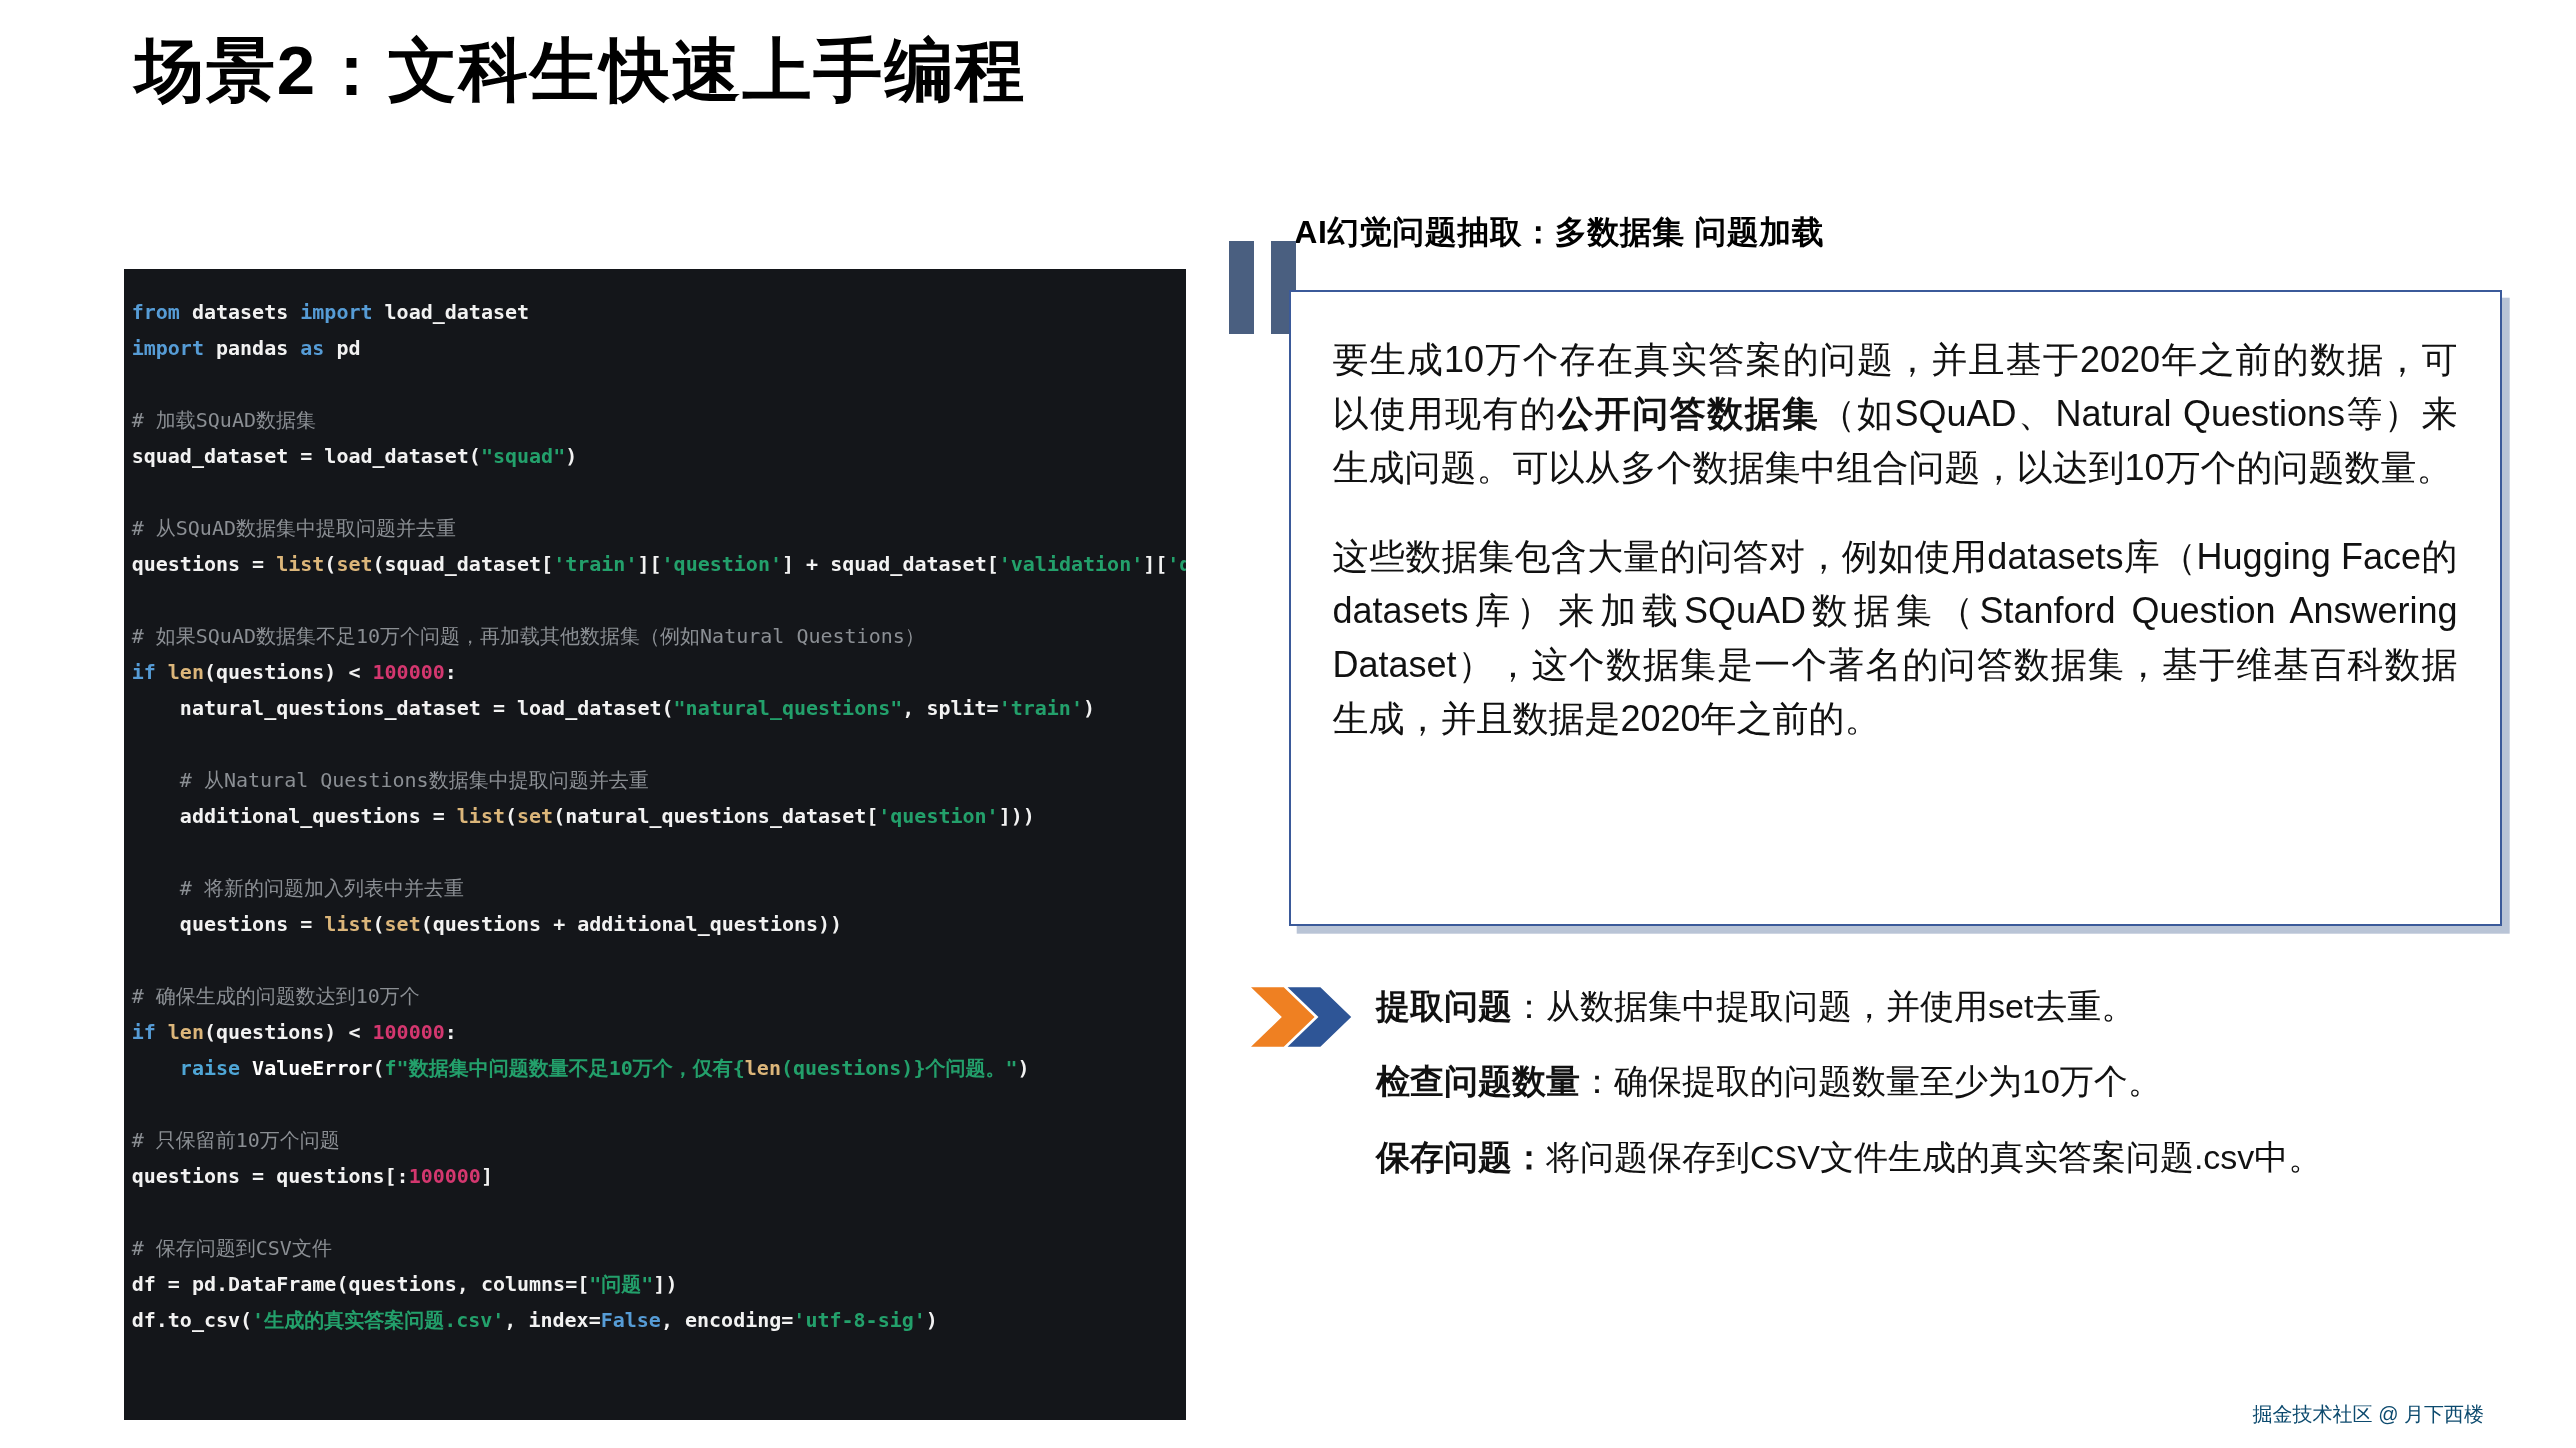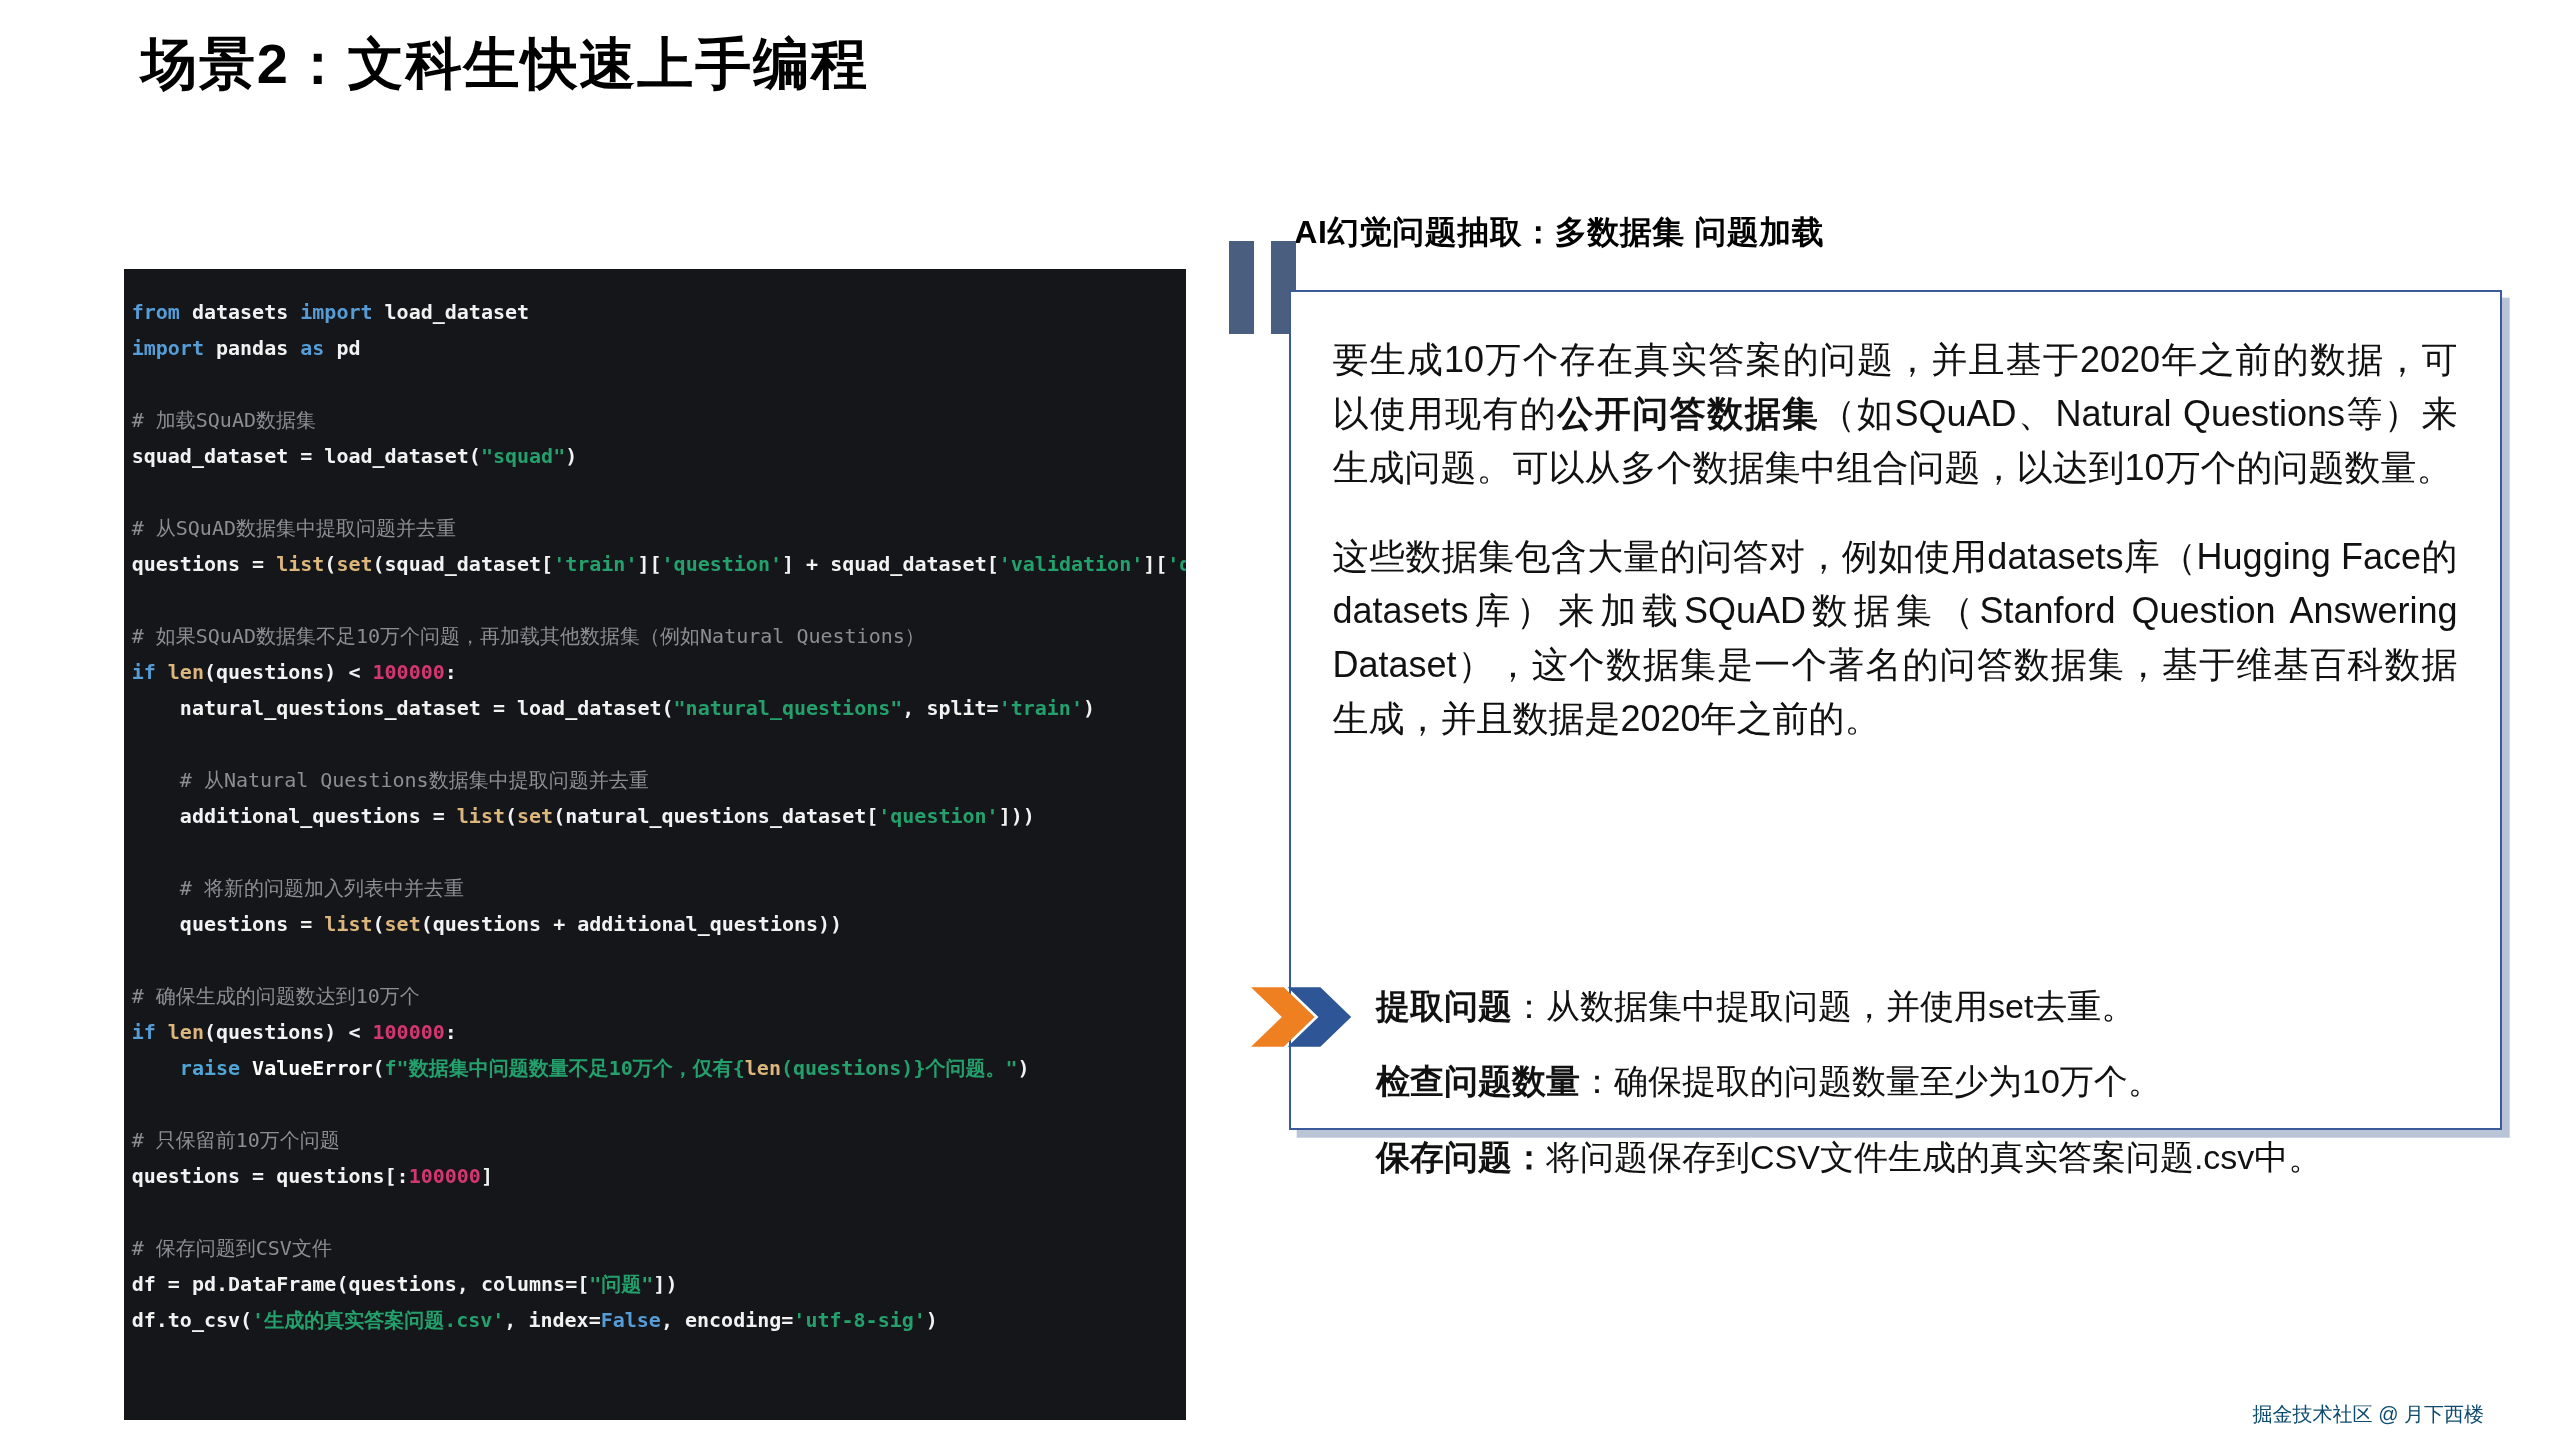--- a/index.html
+++ b/index.html
@@ -11,23 +11,23 @@
     width: 2576px;
     height: 1449px;
     position: relative;
     font-family: "Liberation Sans", "DejaVu Sans", sans-serif;
     overflow: hidden;
   }
 
   
   #slide-title {
     position: absolute;
-    left: 141px;
+    left: 135px;
     top: 33px;
-    font-size: 56px;
+    font-size: 69px;
     font-weight: 700;
     letter-spacing: 1.9px;
     color: #000000;
     white-space: nowrap;
     line-height: 1.1;
   }
 
   
   #code-panel {
     position: absolute;
@@ -96,21 +96,21 @@
   #quote-mark .q1 { left: 0;   top: 0;  height: 93px; }
   #quote-mark .q2 { left: 42px; top: 0; height: 93px; }
   #quote-mark .qfoot1 { left: 0;  top: 68px; width: 25px; height: 25px; }
   #quote-mark .qfoot2 { left: 42px; top: 68px; width: 25px; height: 25px; }
 
   #quote-box {
     position: absolute;
     left: 13.5px;
     top: 290px;
     width: 1213px;
-    height: 840px;
+    height: 636px;
     background: #ffffff;
     border: 2.9px solid #3b5a9a;
     box-shadow: 7.7px 7.7px 0 0 #b9c4d6;
     box-sizing: border-box;
     padding: 41px 42px;
   }
   #quote-box p {
     margin: 0 0 35px 0;
     font-size: 36px;
     line-height: 54px;

